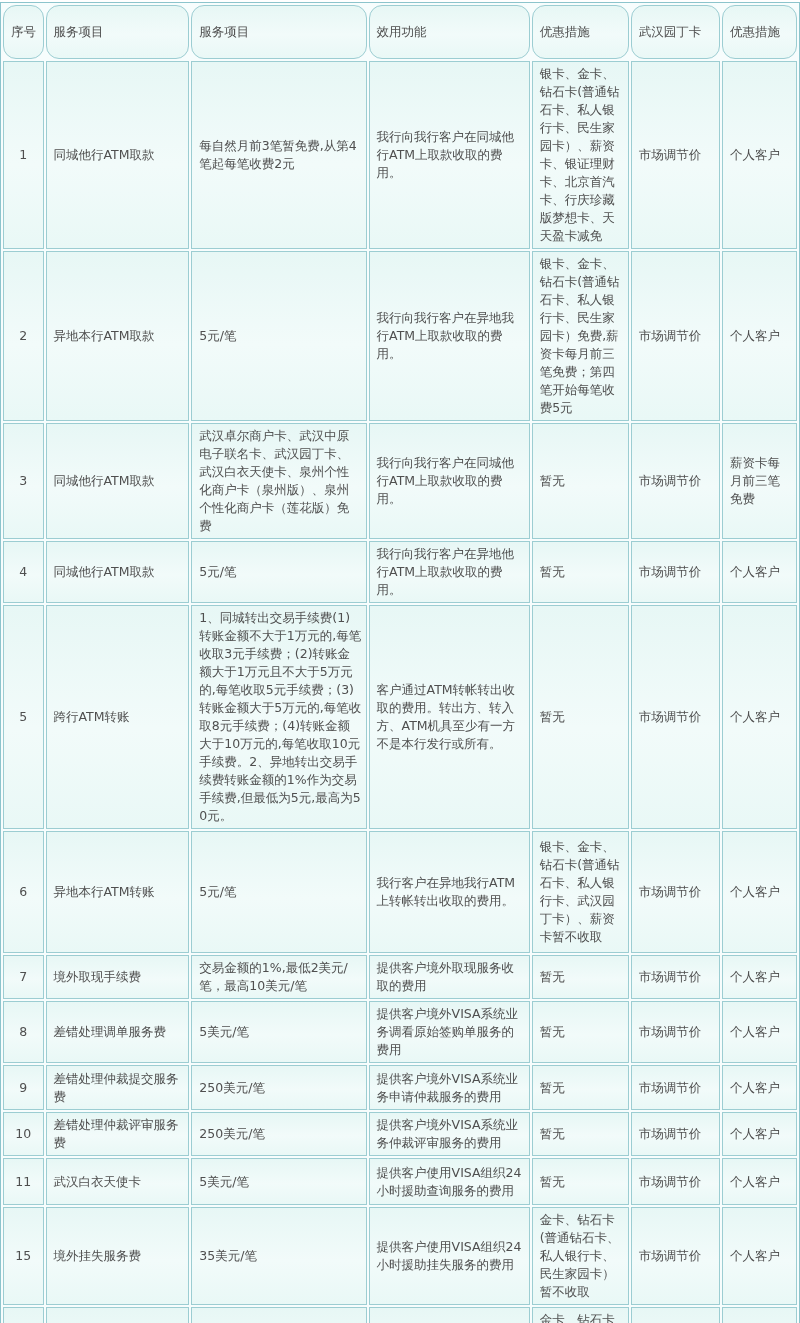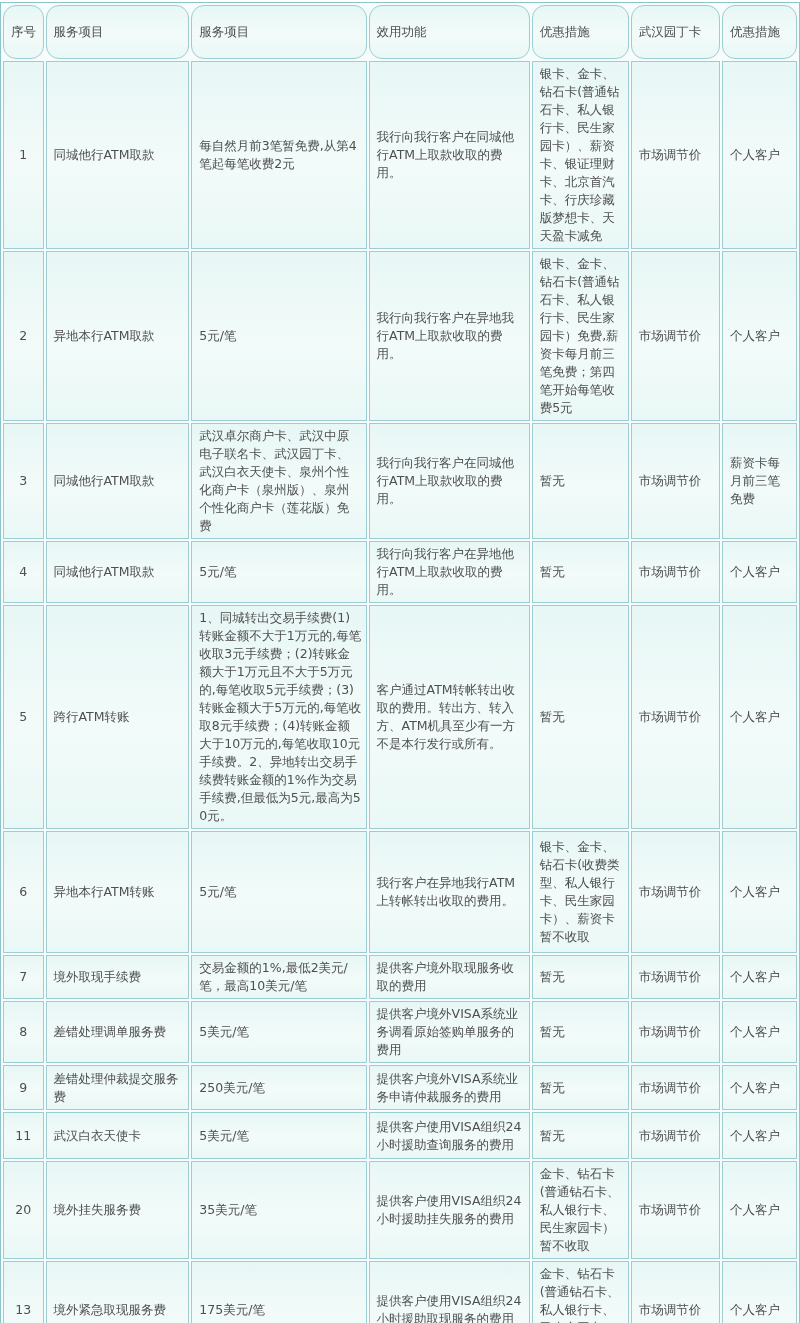--- a/index.html
+++ b/index.html
@@ -118,21 +118,21 @@
           <td class="cell-utility-function">客户通过ATM转帐转出收取的费用。转出方、转入方、ATM机具至少有一方不是本行发行或所有。</td>
           <td class="cell-discount-measures">暂无</td>
           <td class="cell-fee-type">市场调节价</td>
           <td class="cell-applicable-customer">个人客户</td>
         </tr>
         <tr style="height: 122px;">
           <td class="cell-index">6</td>
           <td class="cell-service-item">异地本行ATM转账</td>
           <td class="cell-fee-level">5元/笔</td>
           <td class="cell-utility-function">我行客户在异地我行ATM上转帐转出收取的费用。</td>
-          <td class="cell-discount-measures">银卡、金卡、钻石卡(收费类型、私人银行卡、民生家园卡）、薪资卡暂不收取</td>
+          <td class="cell-discount-measures">银卡、金卡、钻石卡(普通钻石卡、私人银行卡、武汉园丁卡）、薪资卡暂不收取</td>
           <td class="cell-fee-type">市场调节价</td>
           <td class="cell-applicable-customer">个人客户</td>
         </tr>
         <tr style="height: 44px;">
           <td class="cell-index">7</td>
           <td class="cell-service-item">境外取现手续费</td>
           <td class="cell-fee-level">交易金额的1%,最低2美元/笔，最高10美元/笔</td>
           <td class="cell-utility-function">提供客户境外取现服务收取的费用</td>
           <td class="cell-discount-measures">暂无</td>
           <td class="cell-fee-type">市场调节价</td>
@@ -149,31 +149,40 @@
         </tr>
         <tr style="height: 45px;">
           <td class="cell-index">9</td>
           <td class="cell-service-item">差错处理仲裁提交服务费</td>
           <td class="cell-fee-level">250美元/笔</td>
           <td class="cell-utility-function">提供客户境外VISA系统业务申请仲裁服务的费用</td>
           <td class="cell-discount-measures">暂无</td>
           <td class="cell-fee-type">市场调节价</td>
           <td class="cell-applicable-customer">个人客户</td>
         </tr>
+        <tr style="height: 44px;">
+          <td class="cell-index">10</td>
+          <td class="cell-service-item">差错处理仲裁评审服务费</td>
+          <td class="cell-fee-level">250美元/笔</td>
+          <td class="cell-utility-function">提供客户境外VISA系统业务仲裁评审服务的费用</td>
+          <td class="cell-discount-measures">暂无</td>
+          <td class="cell-fee-type">市场调节价</td>
+          <td class="cell-applicable-customer">个人客户</td>
+        </tr>
         <tr style="height: 47px;">
           <td class="cell-index">11</td>
           <td class="cell-service-item">武汉白衣天使卡</td>
           <td class="cell-fee-level">5美元/笔</td>
           <td class="cell-utility-function">提供客户使用VISA组织24小时援助查询服务的费用</td>
           <td class="cell-discount-measures">暂无</td>
           <td class="cell-fee-type">市场调节价</td>
           <td class="cell-applicable-customer">个人客户</td>
         </tr>
         <tr style="height: 93px;">
-          <td class="cell-index">20</td>
+          <td class="cell-index">15</td>
           <td class="cell-service-item">境外挂失服务费</td>
           <td class="cell-fee-level">35美元/笔</td>
           <td class="cell-utility-function">提供客户使用VISA组织24小时援助挂失服务的费用</td>
           <td class="cell-discount-measures">金卡、钻石卡(普通钻石卡、私人银行卡、民生家园卡）暂不收取</td>
           <td class="cell-fee-type">市场调节价</td>
           <td class="cell-applicable-customer">个人客户</td>
         </tr>
         <tr style="height: 78px;">
           <td class="cell-index">13</td>
           <td class="cell-service-item">境外紧急取现服务费</td>

